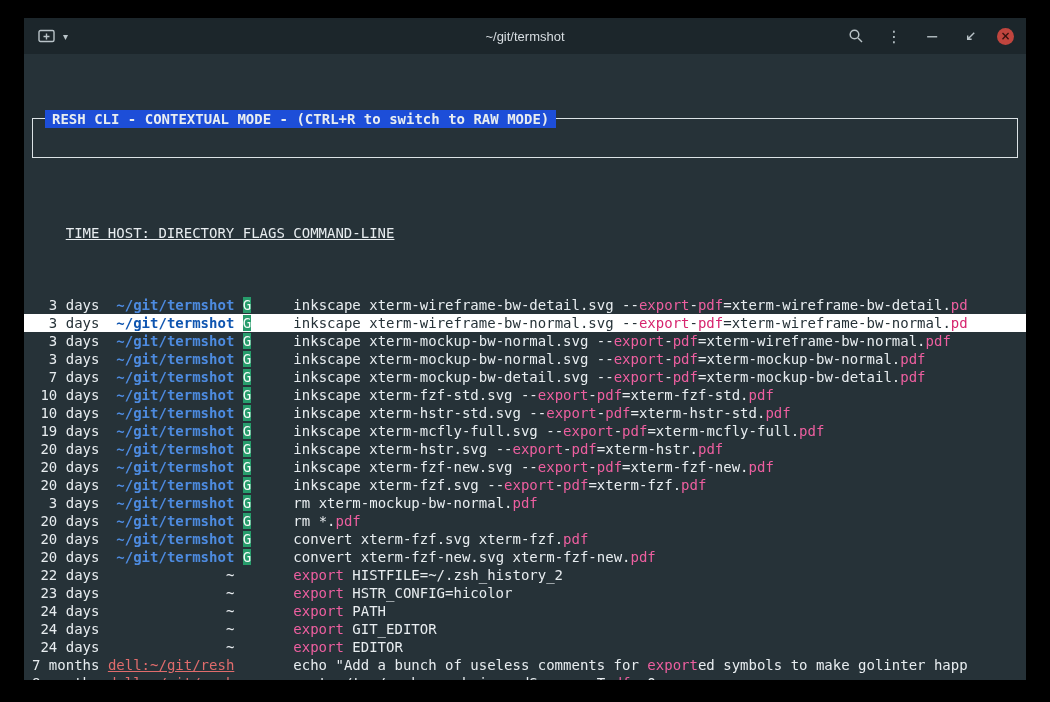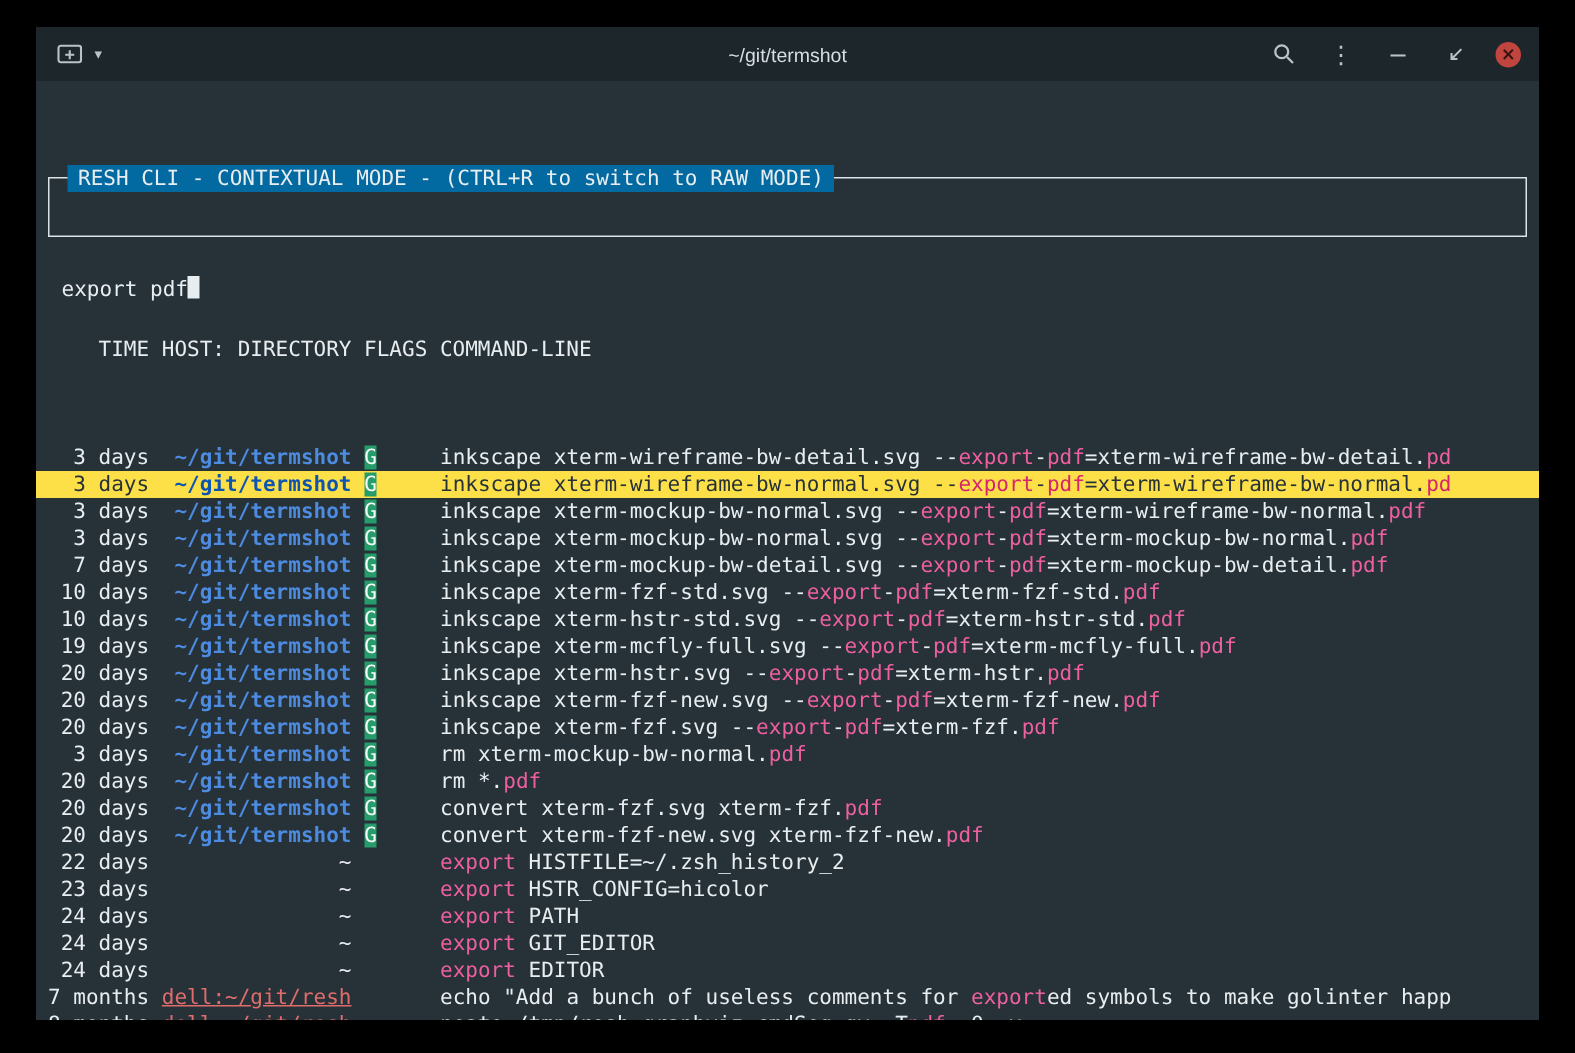--- a/index.html
+++ b/index.html
@@ -37,33 +37,33 @@
   
   .terminal {
     font:14px/18px "DejaVu Sans Mono", monospace;
     color:#E8EDF0; padding:6px 8px 0; white-space:pre;
   }
   .search-box {
     position:relative; border:1px solid #DCE3E6;
     margin:4px 0 12px; padding:11px 8px 7px; height:40px;
   }
   .search-box-title {
-    position:absolute; top:-9px; left:12px; background:#0369a1;
-    padding:0 7px; font-weight:normal; color:#E8EDF0;
+    position:absolute; top:-9px; left:12px; background:#1d4ed8;
+    padding:0 7px; font-weight:bold; color:#E8EDF0;
   }
   .cursor { display:inline-block; width:8px; height:15px; background:#E8EDF0; vertical-align:-2px; }
   .table-header { padding-left:4ch; }
-  .table-header .header-text { }
+  .table-header .header-text { text-decoration:underline; }
   .row { white-space:pre; margin:0 -8px; padding:0 8px; }
   .loc-local { color:#4D8BE0; font-weight:bold; }
   .loc-remote { color:#E06C6C;text-decoration:underline; }
   .loc-plain { color:#E8EDF0; }
   .flag-badge { background:#279C6B; color:#F4FAF7; }
   .hl { color:#EE5FA0; font-weight:normal; }
-  .row.selected { background:#fde047; color:#263238; }
+  .row.selected { background:#ffffff; color:#263238; }
   .row.selected .loc-local { color:#0F55B0; }
   .row.selected .hl { color:#D6246E; }
   svg { display:block; }
 </style>
 </head>
 <body>
 
 <div class="window">
 
   <div class="titlebar">
@@ -100,21 +100,20 @@
       <button class="close-btn">
         <span>×</span>
       </button>
     </div>
   </div>
 
   <div class="terminal">
 
     <div class="search-box">
       <span class="search-box-title">RESH CLI - CONTEXTUAL MODE - (CTRL+R to switch to RAW MODE)</span>
-      <div><span>export pdf</span><span class="cursor"></span></div>
     </div>
 
     <div class="table-header"><span class="header-text">TIME HOST: DIRECTORY FLAGS COMMAND-LINE</span></div>
 
     <div><div class="row"><span>  3 days</span> <span class="loc-local"> ~/git/termshot</span> <span class="flag-badge">G</span>     <span><span>inkscape xterm-wireframe-bw-detail.svg --</span><span class="hl">export</span><span>-</span><span class="hl">pdf</span><span>=xterm-wireframe-bw-detail.</span><span class="hl">pd</span></span></div><div class="row selected"><span>  3 days</span> <span class="loc-local"> ~/git/termshot</span> <span class="flag-badge">G</span>     <span><span>inkscape xterm-wireframe-bw-normal.svg --</span><span class="hl">export</span><span>-</span><span class="hl">pdf</span><span>=xterm-wireframe-bw-normal.</span><span class="hl">pd</span></span></div><div class="row"><span>  3 days</span> <span class="loc-local"> ~/git/termshot</span> <span class="flag-badge">G</span>     <span><span>inkscape xterm-mockup-bw-normal.svg --</span><span class="hl">export</span><span>-</span><span class="hl">pdf</span><span>=xterm-wireframe-bw-normal.</span><span class="hl">pdf</span></span></div><div class="row"><span>  3 days</span> <span class="loc-local"> ~/git/termshot</span> <span class="flag-badge">G</span>     <span><span>inkscape xterm-mockup-bw-normal.svg --</span><span class="hl">export</span><span>-</span><span class="hl">pdf</span><span>=xterm-mockup-bw-normal.</span><span class="hl">pdf</span></span></div><div class="row"><span>  7 days</span> <span class="loc-local"> ~/git/termshot</span> <span class="flag-badge">G</span>     <span><span>inkscape xterm-mockup-bw-detail.svg --</span><span class="hl">export</span><span>-</span><span class="hl">pdf</span><span>=xterm-mockup-bw-detail.</span><span class="hl">pdf</span></span></div><div class="row"><span> 10 days</span> <span class="loc-local"> ~/git/termshot</span> <span class="flag-badge">G</span>     <span><span>inkscape xterm-fzf-std.svg --</span><span class="hl">export</span><span>-</span><span class="hl">pdf</span><span>=xterm-fzf-std.</span><span class="hl">pdf</span></span></div><div class="row"><span> 10 days</span> <span class="loc-local"> ~/git/termshot</span> <span class="flag-badge">G</span>     <span><span>inkscape xterm-hstr-std.svg --</span><span class="hl">export</span><span>-</span><span class="hl">pdf</span><span>=xterm-hstr-std.</span><span class="hl">pdf</span></span></div><div class="row"><span> 19 days</span> <span class="loc-local"> ~/git/termshot</span> <span class="flag-badge">G</span>     <span><span>inkscape xterm-mcfly-full.svg --</span><span class="hl">export</span><span>-</span><span class="hl">pdf</span><span>=xterm-mcfly-full.</span><span class="hl">pdf</span></span></div><div class="row"><span> 20 days</span> <span class="loc-local"> ~/git/termshot</span> <span class="flag-badge">G</span>     <span><span>inkscape xterm-hstr.svg --</span><span class="hl">export</span><span>-</span><span class="hl">pdf</span><span>=xterm-hstr.</span><span class="hl">pdf</span></span></div><div class="row"><span> 20 days</span> <span class="loc-local"> ~/git/termshot</span> <span class="flag-badge">G</span>     <span><span>inkscape xterm-fzf-new.svg --</span><span class="hl">export</span><span>-</span><span class="hl">pdf</span><span>=xterm-fzf-new.</span><span class="hl">pdf</span></span></div><div class="row"><span> 20 days</span> <span class="loc-local"> ~/git/termshot</span> <span class="flag-badge">G</span>     <span><span>inkscape xterm-fzf.svg --</span><span class="hl">export</span><span>-</span><span class="hl">pdf</span><span>=xterm-fzf.</span><span class="hl">pdf</span></span></div><div class="row"><span>  3 days</span> <span class="loc-local"> ~/git/termshot</span> <span class="flag-badge">G</span>     <span><span>rm xterm-mockup-bw-normal.</span><span class="hl">pdf</span></span></div><div class="row"><span> 20 days</span> <span class="loc-local"> ~/git/termshot</span> <span class="flag-badge">G</span>     <span><span>rm *.</span><span class="hl">pdf</span></span></div><div class="row"><span> 20 days</span> <span class="loc-local"> ~/git/termshot</span> <span class="flag-badge">G</span>     <span><span>convert xterm-fzf.svg xterm-fzf.</span><span class="hl">pdf</span></span></div><div class="row"><span> 20 days</span> <span class="loc-local"> ~/git/termshot</span> <span class="flag-badge">G</span>     <span><span>convert xterm-fzf-new.svg xterm-fzf-new.</span><span class="hl">pdf</span></span></div><div class="row"><span> 22 days</span> <span class="loc-plain">              ~</span>       <span><span class="hl">export</span><span> HISTFILE=~/.zsh_history_2</span></span></div><div class="row"><span> 23 days</span> <span class="loc-plain">              ~</span>       <span><span class="hl">export</span><span> HSTR_CONFIG=hicolor</span></span></div><div class="row"><span> 24 days</span> <span class="loc-plain">              ~</span>       <span><span class="hl">export</span><span> PATH</span></span></div><div class="row"><span> 24 days</span> <span class="loc-plain">              ~</span>       <span><span class="hl">export</span><span> GIT_EDITOR</span></span></div><div class="row"><span> 24 days</span> <span class="loc-plain">              ~</span>       <span><span class="hl">export</span><span> EDITOR</span></span></div><div class="row"><span>7 months</span> <span class="loc-remote">dell:~/git/resh</span>       <span><span>echo "Add a bunch of useless comments for </span><span class="hl">export</span><span>ed symbols to make golinter happ</span></span></div><div class="row"><span>8 months</span> <span class="loc-remote">dell:~/git/resh</span>       <span><span>neato /tmp/resh-graphviz-cmdSeq.gv -T</span><span class="hl">pdf</span><span> -O -v</span></span></div></div>
 
     
 
     
 

